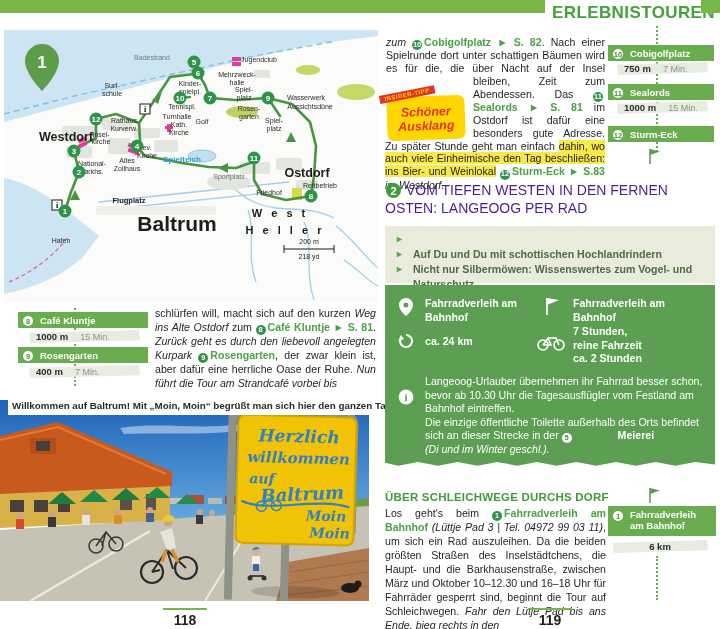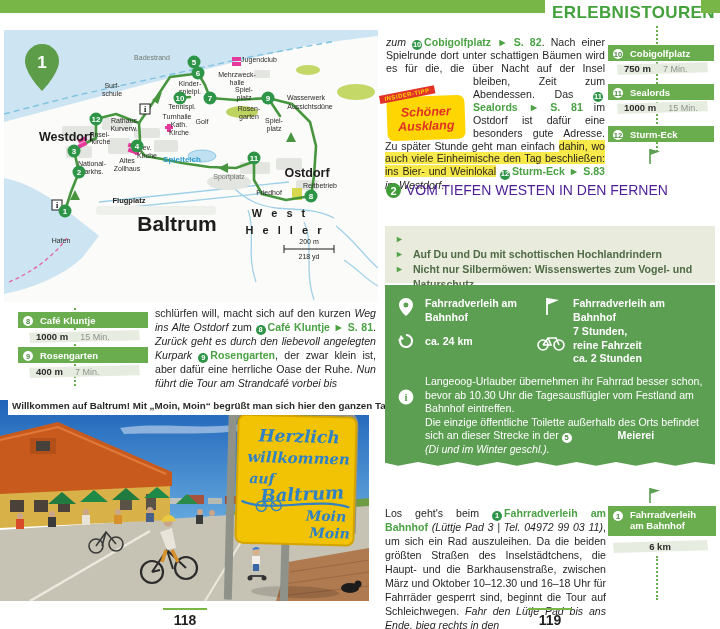--- a/index.html
+++ b/index.html
@@ -412,20 +412,21 @@
     <span class="cnum cw">12</span>
     <span>Sturm-Eck</span>
   </div>
   <svg class="abs" style="left:648px;top:148px;" width="14" height="16" viewBox="0 0 14 16">
     <path d="M2 16 V1" stroke="#5c9e52" stroke-width="1.6"></path>
       <path d="M2 1 L12 3.5 L2 7 Z" class="flagic"></path>
   </svg>
 
   <div class="abs sec-circle" style="left:386px;top:183px;">2</div>
   <div class="abs sec-title" style="left:406px;top:181px;">VOM TIEFEN WESTEN IN DEN FERNEN</div>
+  <div class="abs sec-title" style="left:385px;top:199px;">OSTEN: LANGEOOG PER RAD</div>
 
   <div class="abs bullets" style="left:385px;top:226px;width:330px;height:57px;padding:6px 0 0 10px;box-sizing:border-box;">
     <div class="bullet-row">
         <span class="bullet-arrow">►</span>
       </div>
     <div class="bullet-row">
         <span class="bullet-arrow">►</span>
         <span>Auf Du und Du mit schottischen Hochlandrindern</span>
       </div>
     <div class="bullet-row">
@@ -459,20 +460,21 @@
     <div class="abs info-label" style="left:188px;top:40px;width:120px;">
       <span>7 Stunden,</span><br><span>reine Fahrzeit</span><br><span>ca. 2 Stunden</span>
     </div>
     <svg class="abs" style="left:13px;top:104px;" width="16" height="16" viewBox="0 0 16 16">
       <circle cx="8" cy="8" r="7.4" fill="#fff"></circle>
         <text x="8" y="12" text-anchor="middle" style="font-size:11px;font-weight:bold;fill:#5c9e52;font-family:'Liberation Serif',serif;">i</text>
     </svg>
     <div class="abs info-note" style="left:40px;top:90px;width:278px;"><span>Langeoog-Urlauber übernehmen ihr Fahrrad besser schon, bevor ab 10.30 Uhr die Tagesausflügler vom Festland am Bahnhof eintreffen.</span><br><span>Die einzige öffentliche Toilette außerhalb des Orts befindet sich an dieser Strecke in der </span><span class="cnum cw">5</span><span class="b">Meierei</span><br><span class="i">(Di und im Winter geschl.).</span></div>
   </div>
 
+  <div class="abs subhead" style="left:385px;top:491px;">ÜBER SCHLEICHWEGE DURCHS DORF</div>
   <div class="abs body-text" style="left:385px;top:506px;width:221px;"><span>Los geht's beim </span><span class="cnum cg">1</span><span class="g">Fahrradverleih am Bahnhof</span><span> </span><span class="i">(Lüttje Pad 3 | Tel. 04972 99 03 11)</span><span>, um sich ein Rad auszuleihen. Da die beiden größten Straßen des Inselstädtchens, die Haupt- und die Barkhausenstraße, zwischen März und Oktober 10–12.30 und 16–18 Uhr für Fahrräder gesperrt sind, beginnt die Tour auf Schleichwegen. </span><span class="i">Fahr den Lütje Pad bis ans Ende, bieg rechts in den</span></div>
 
   <svg class="abs" style="left:648px;top:487px;" width="14" height="16" viewBox="0 0 14 16">
     <path d="M2 16 V1" stroke="#5c9e52" stroke-width="1.6"></path>
       <path d="M2 1 L12 3.5 L2 7 Z" class="flagic"></path>
   </svg>
   <div class="abs badge" style="left:608px;top:506px;width:108px;height:30px;align-items:flex-start;padding-top:3px;">
     <span class="cnum cw" style="margin-top:1px;">1</span>
     <span><span>Fahrradverleih</span><br><span>am Bahnhof</span></span>
   </div>

